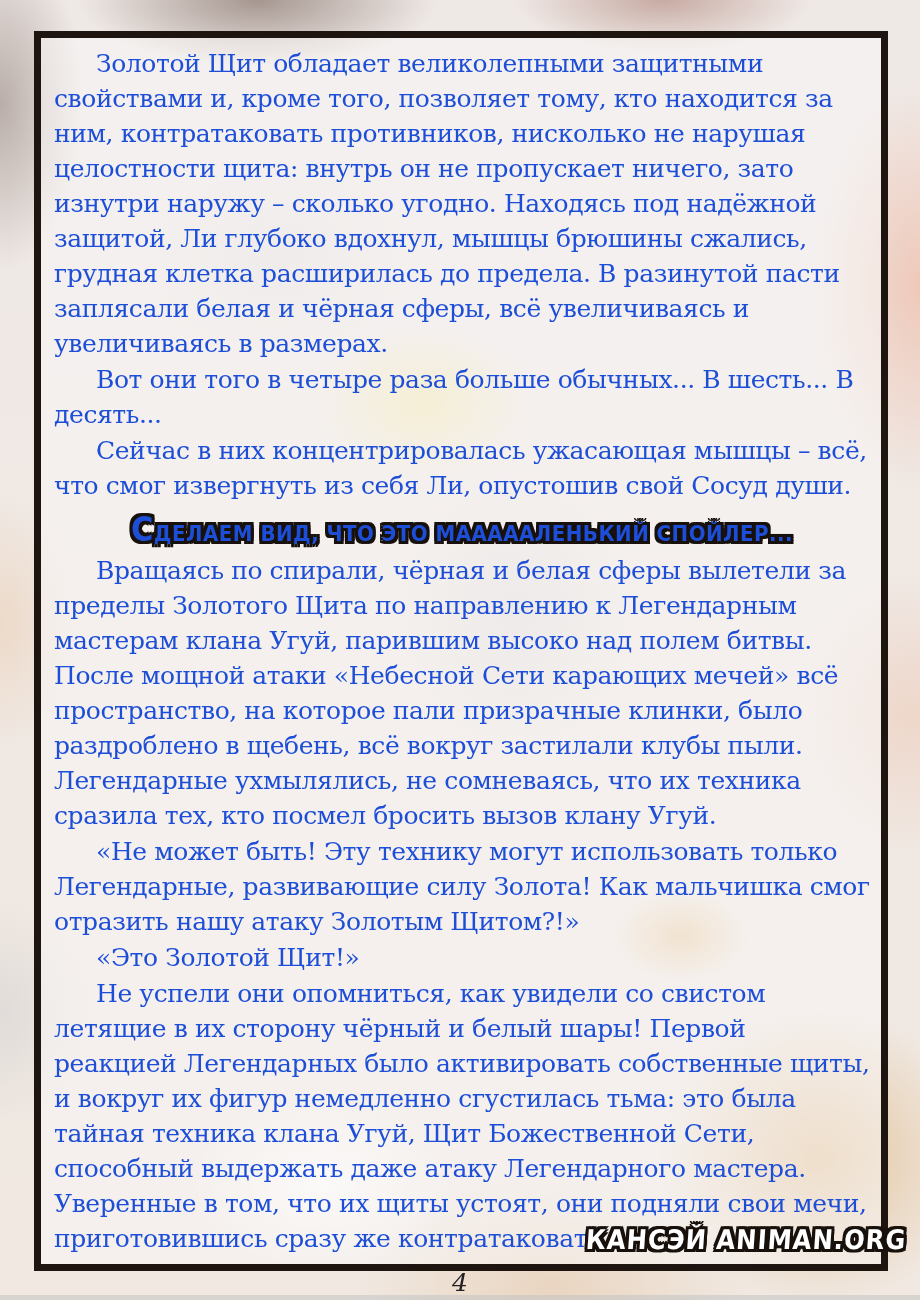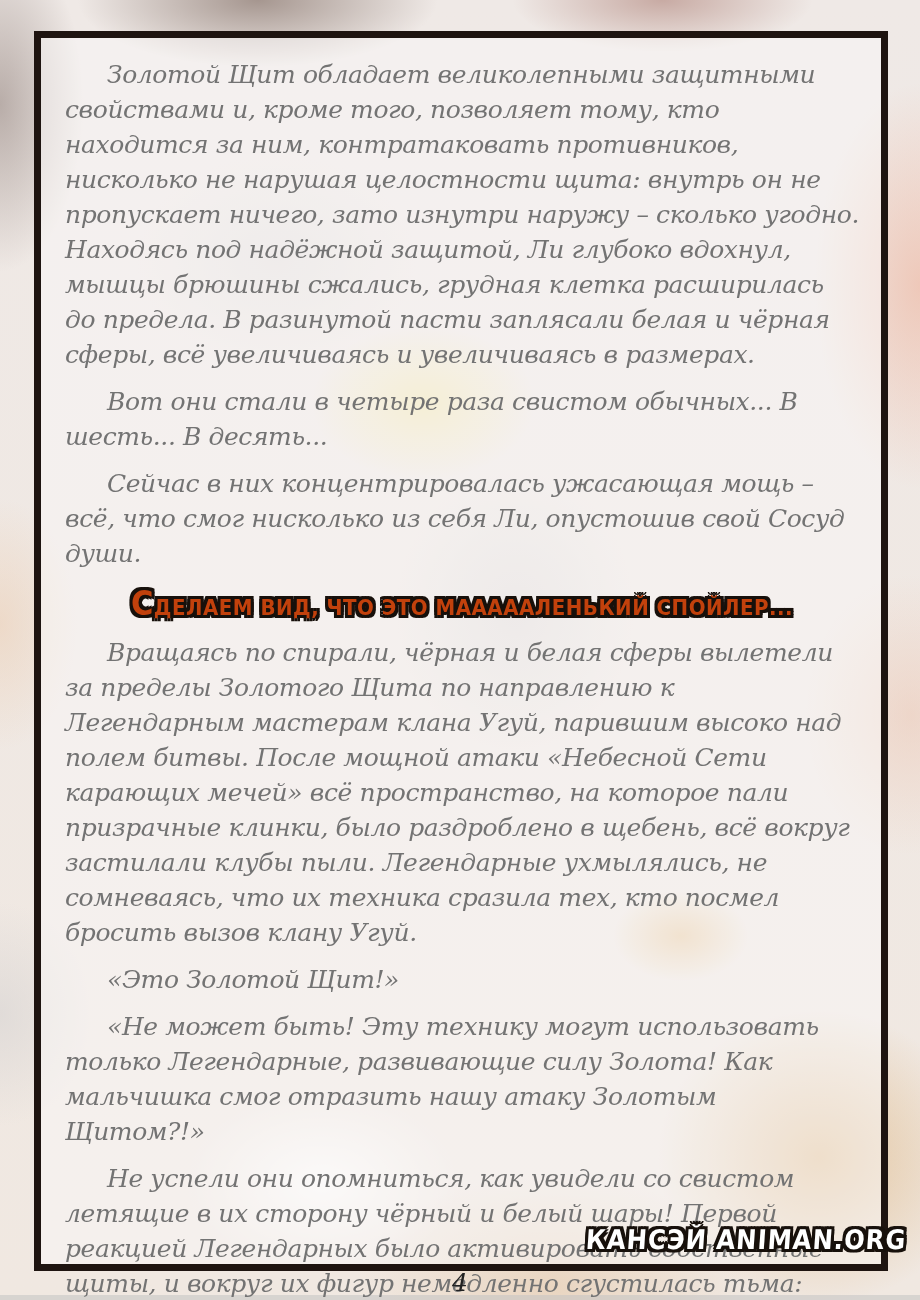--- a/index.html
+++ b/index.html
@@ -38,40 +38,39 @@
     border:7px solid #1e1410;
     background:rgba(250,248,247,.52);
     box-sizing:content-box;
   }
   .frame-inner{
     position:absolute;inset:0;
     padding:7px 10px 0 12px;
   }
   
   .story p{
-    margin:12px;
+    margin:1px;
     font-family:"DejaVu Serif", serif;
-    font-style:italic;
     font-size:25px;
     line-height:35px;
     letter-spacing:-0.4px;
-    color:#737373;
+    color:#1d4ed8;
     text-indent:42px;
   }
   
   .spoiler{
     margin:6px 0 4px 0;
     text-align:center;
     white-space:nowrap;
     font-family:"DejaVu Sans", sans-serif;
     font-weight:bold;
     font-stretch:condensed;
     font-size:22px;
     letter-spacing:.5px;
-    color:#c2410c;
+    color:#1d4ed8;
     text-shadow:
       -3px -3px 0 #17100b, 3px -3px 0 #17100b,
       -3px  3px 0 #17100b, 3px  3px 0 #17100b,
       -3px  0   0 #17100b, 3px  0   0 #17100b,
        0   -3px 0 #17100b, 0    3px 0 #17100b;
   }
   .spoiler::first-letter{
     font-size:34px;
   }
   
@@ -104,25 +103,25 @@
 </head>
 <body>
 
 <div class="bg-art"></div>
 <div class="bg-bottom-edge"></div>
 
 <div class="frame">
   <div class="frame-inner">
     <div class="story">
       <p>Золотой Щит обладает великолепными защитными свойствами и, кроме того, позволяет тому, кто находится за ним, контратаковать противников, нисколько не нарушая целостности щита: внутрь он не пропускает ничего, зато изнутри наружу – сколько угодно. Находясь под надёжной защитой, Ли глубоко вдохнул, мышцы брюшины сжались, грудная клетка расширилась до предела. В разинутой пасти заплясали белая и чёрная сферы, всё увеличиваясь и увеличиваясь в размерах.</p>
-      <p>Вот они стали в четыре раза свистом обычных... В шесть... В десять...</p>
-      <p>Сейчас в них концентрировалась ужасающая мощь – всё, что смог нисколько из себя Ли, опустошив свой Сосуд души.</p>
+      <p>Вот они того в четыре раза больше обычных... В шесть... В десять...</p>
+      <p>Сейчас в них концентрировалась ужасающая мышцы – всё, что смог извергнуть из себя Ли, опустошив свой Сосуд души.</p>
       <div class="spoiler">СДЕЛАЕМ ВИД, ЧТО ЭТО МАААААЛЕНЬКИЙ СПОЙЛЕР...</div>
       <p>Вращаясь по спирали, чёрная и белая сферы вылетели за пределы Золотого Щита по направлению к Легендарным мастерам клана Угуй, парившим высоко над полем битвы. После мощной атаки «Небесной Сети карающих мечей» всё пространство, на которое пали призрачные клинки, было раздроблено в щебень, всё вокруг застилали клубы пыли. Легендарные ухмылялись, не сомневаясь, что их техника сразила тех, кто посмел бросить вызов клану Угуй.</p>
+      <p>«Не может быть! Эту технику могут использовать только Легендарные, развивающие силу Золота! Как мальчишка смог отразить нашу атаку Золотым Щитом?!»</p>
       <p>«Это Золотой Щит!»</p>
-      <p>«Не может быть! Эту технику могут использовать только Легендарные, развивающие силу Золота! Как мальчишка смог отразить нашу атаку Золотым Щитом?!»</p>
       <p>Не успели они опомниться, как увидели со свистом летящие в их сторону чёрный и белый шары! Первой реакцией Легендарных было активировать собственные щиты, и вокруг их фигур немедленно сгустилась тьма: это была тайная техника клана Угуй, Щит Божественной Сети, способный выдержать даже атаку Легендарного мастера. Уверенные в том, что их щиты устоят, они подняли свои мечи, приготовившись сразу же контратаковать.</p>
     </div>
   </div>
 </div>
 
 <div class="watermark">КАНСЭЙ ANIMAN.ORG</div>
 <div class="page-number">4</div>
 
 </body></html>

